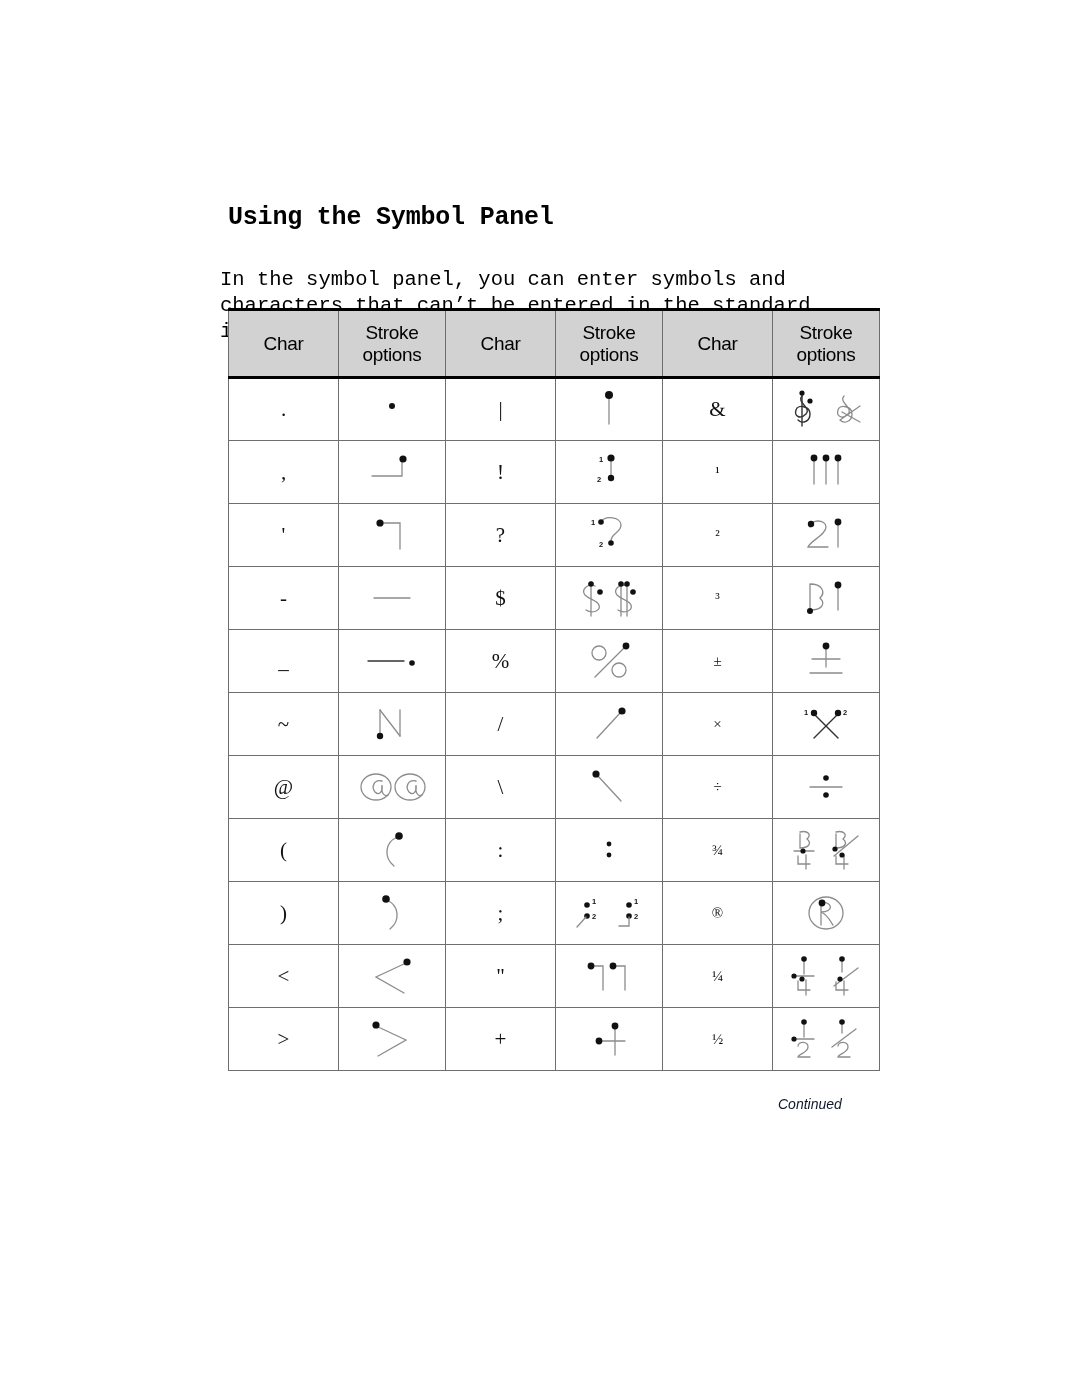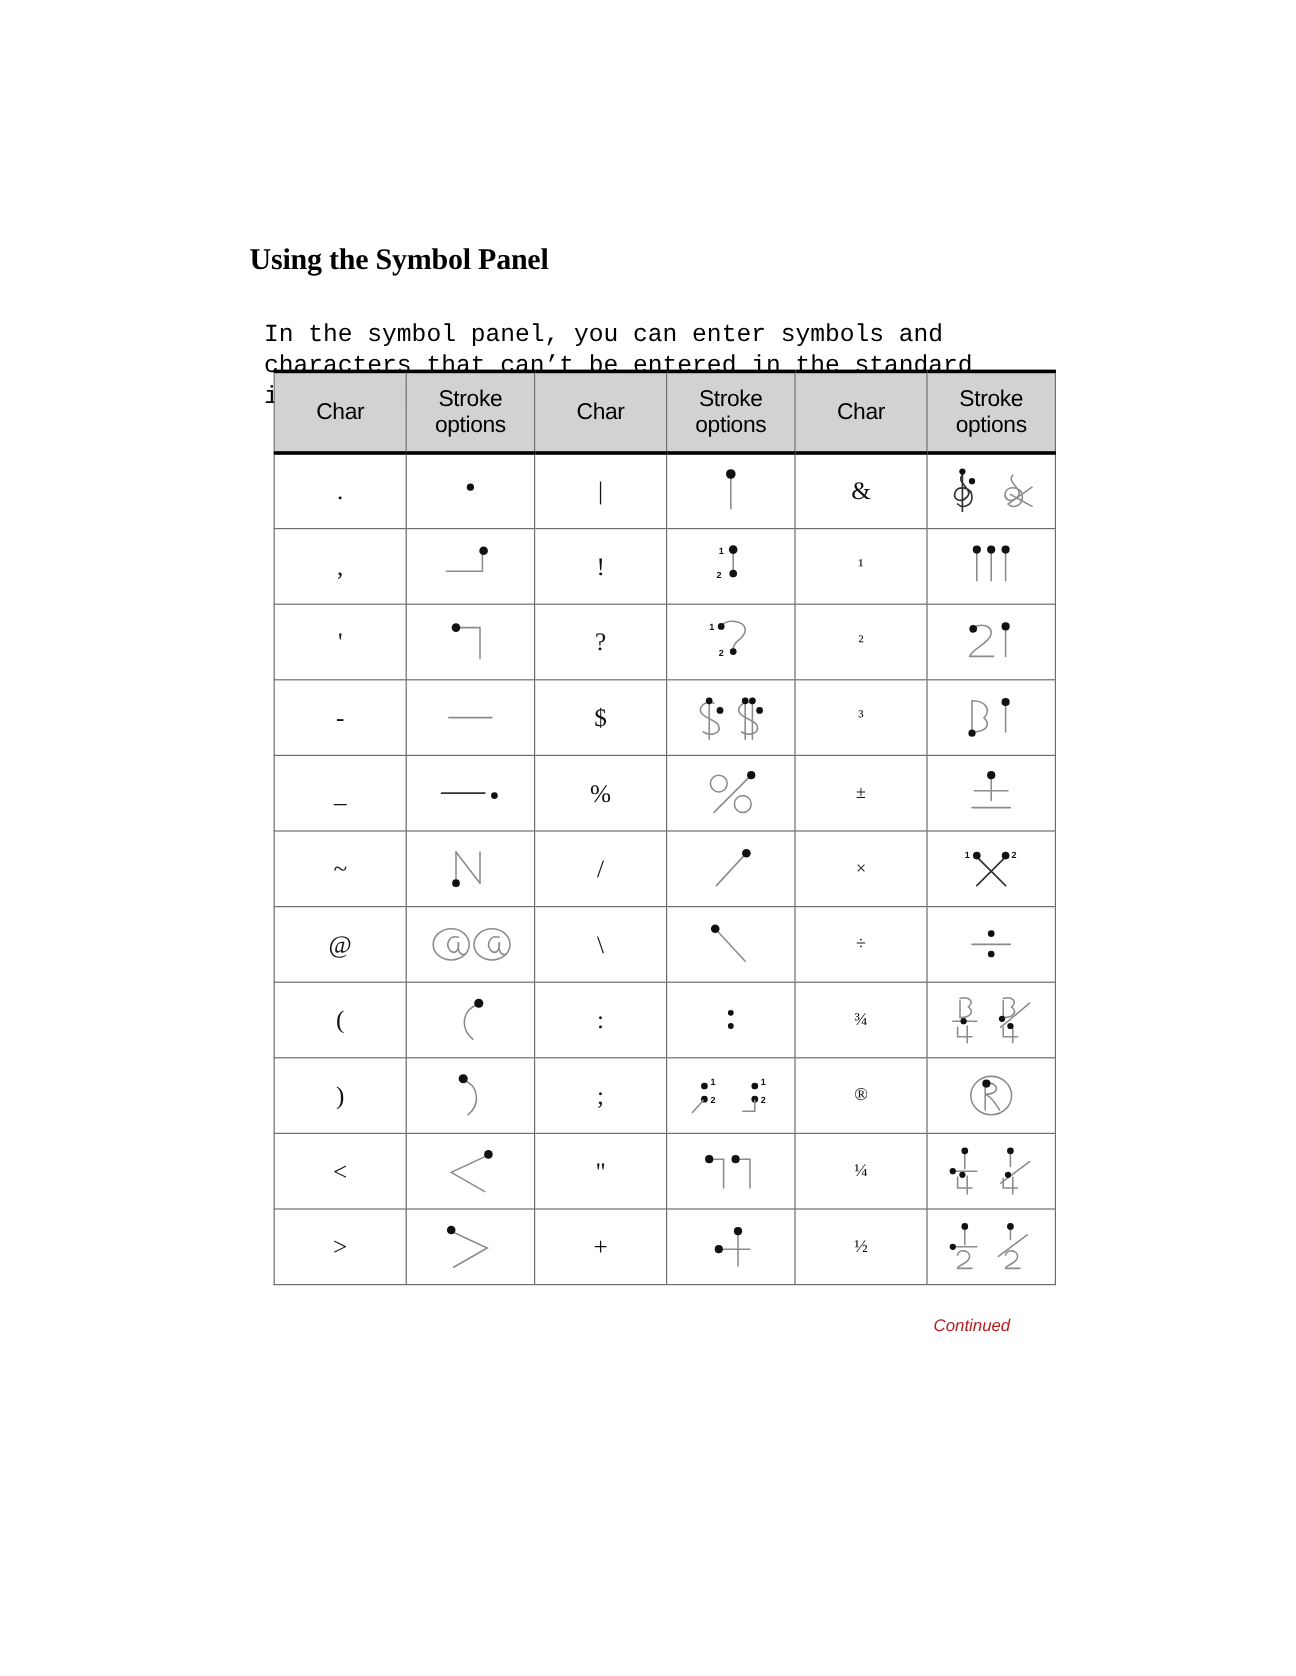--- a/index.html
+++ b/index.html
@@ -16,23 +16,23 @@
   #page {
     position: absolute;
     left: 0; top: 0;
     width: 1080px;
     height: 1397px;
   }
 
   
   .page-title {
     position: absolute;
-    left: 208px;
+    left: 228px;
     top: 186px;
-    font-family: Liberation Serif, serif;
+    font-family: Liberation Mono, monospace;
     font-size: 25px;
     font-weight: bold;
     letter-spacing: -0.2px;
     color: #000;
     white-space: nowrap;
   }
 
   
   .intro {
     position: absolute;
@@ -97,21 +97,21 @@
   }
   .stroke-cell svg { display: block; margin: 0 auto; }
 
   .continued {
     position: absolute;
     left: 778px;
     top: 1096px;
     font-family: "Liberation Sans", sans-serif;
     font-style: italic;
     font-size: 14px;
-    color: #b91c1c;
+    color: #0f172a;
   }
 
   
   .ink      { stroke: #8c8c8c; stroke-width: 1.3; fill: none; stroke-linecap: round; }
   .ink-dark { stroke: #333;    stroke-width: 1.4; fill: none; stroke-linecap: round; }
   .dot      { fill: #111; }
   .num      { font-family: "Liberation Sans", sans-serif; font-size: 7.5px; font-weight: bold; fill: #111; }
 </style>
 </head>
 <body>

